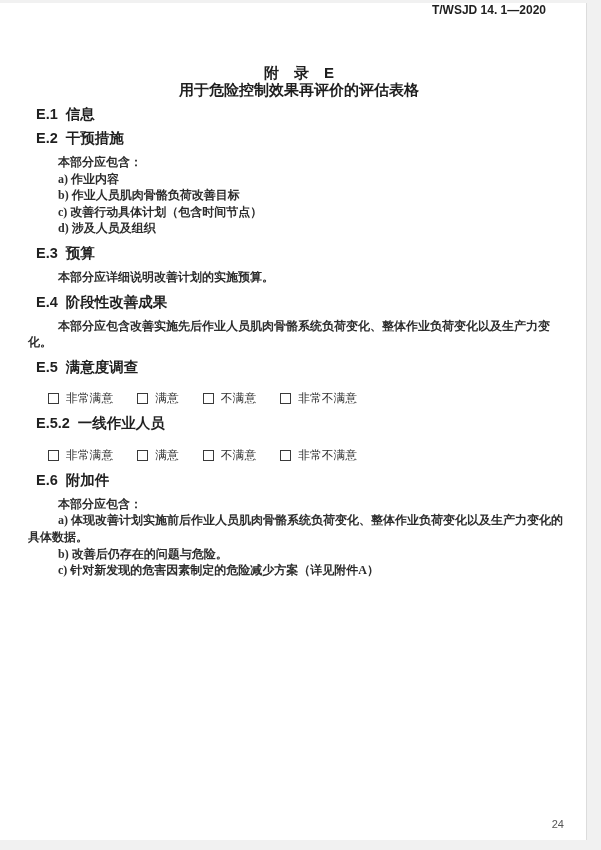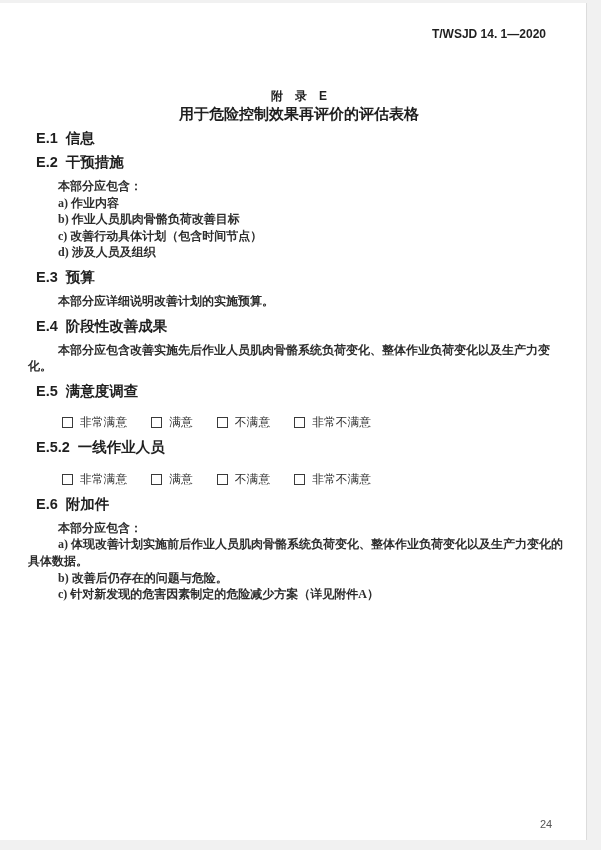--- a/index.html
+++ b/index.html
@@ -14,32 +14,31 @@
   .page{
     position:absolute;left:0;top:3px;
     width:587px;height:837px;
     box-sizing:border-box;
     background:#ffffff;
     border-right:1px solid #dcdcdc;
     padding:0 16px 0 28px;
   }
   
   .std-ref{
-    margin-top:24px;
     text-align:right;
     padding-right:24px;
     font-family:"Liberation Sans","DejaVu Sans",sans-serif;
     font-weight:bold;
     font-size:12px;line-height:14px;
     color:#1f1f1f;
   }
   
   .title-block{margin-top:47px;text-align:center;color:#1f1f1f;
     font-family:"Liberation Sans","DejaVu Sans",sans-serif;font-weight:bold;}
-  .title-l1{font-size:12px;line-height:17px;}
+  .title-l1{font-size:15px;line-height:17px;}
   .title-l2{font-size:13.5px;line-height:17px;}
   .title-l3{font-size:15px;line-height:17px;}
   
   h2.sec-head{
     margin:8px;padding:0;
     font-family:"Liberation Sans","DejaVu Sans",sans-serif;
     font-weight:bold;
     font-size:14.5px;line-height:16px;
     color:#1f1f1f;
   }
@@ -76,40 +75,40 @@
     display:inline-block;
     border-bottom:1px solid #222;
     height:12px;vertical-align:-2px;
     margin-right:12px;
   }
   .u1{width:106px;}
   .u2{width:62px;}
   .u3{width:58px;}
   
   .cb-row{
-    margin-left:34px;
+    margin-left:20px;
     display:flex;align-items:center;
     column-gap:24px;
     font-size:11.8px;line-height:17px;
     height:17px;
   }
   .cb1{margin-top:15px;}
   .cb2{margin-top:16px;}
   .cb-option{display:inline-flex;align-items:center;cursor:default;}
   .cb-box{
     display:inline-block;width:11px;height:11px;
     border:1.5px solid #3a3a3a;
     box-sizing:border-box;
     margin-right:7px;
     background:#fff;
   }
   
   .page-num{
     position:absolute;left:540px;top:815px;
-    width:24px;text-align:left;
+    width:24px;text-align:right;
     font-family:"Liberation Sans","DejaVu Sans",sans-serif;
     font-size:11px;color:#555;
   }
 </style>
 </head>
 <body>
 
 <div class="viewport">
   <div class="page">
 

